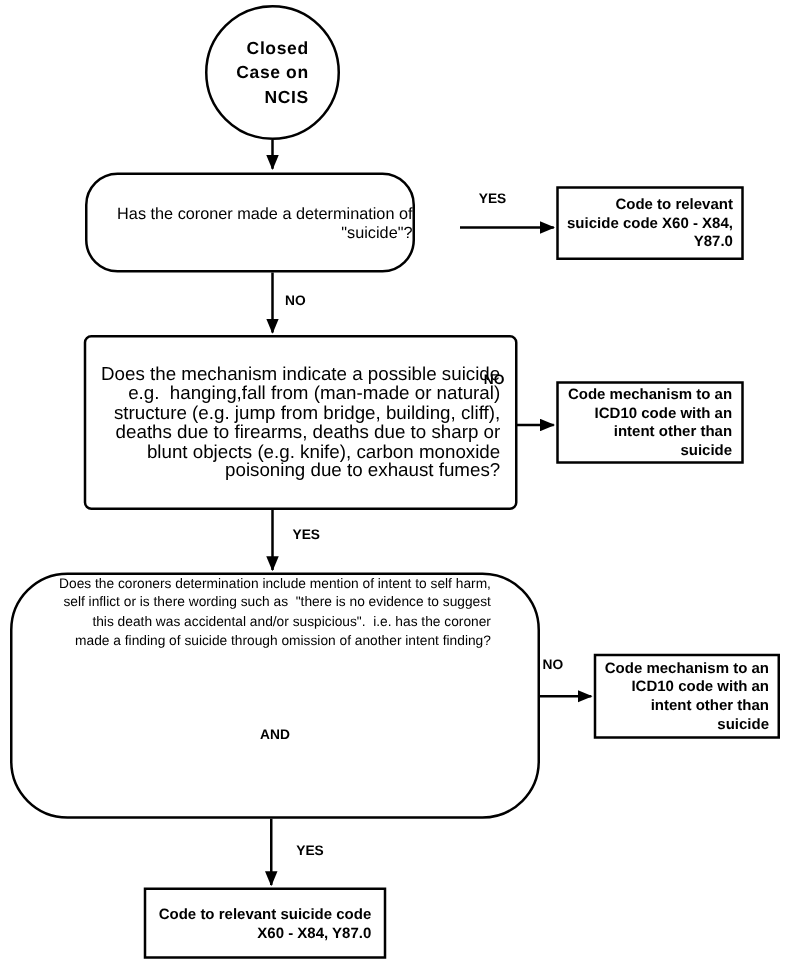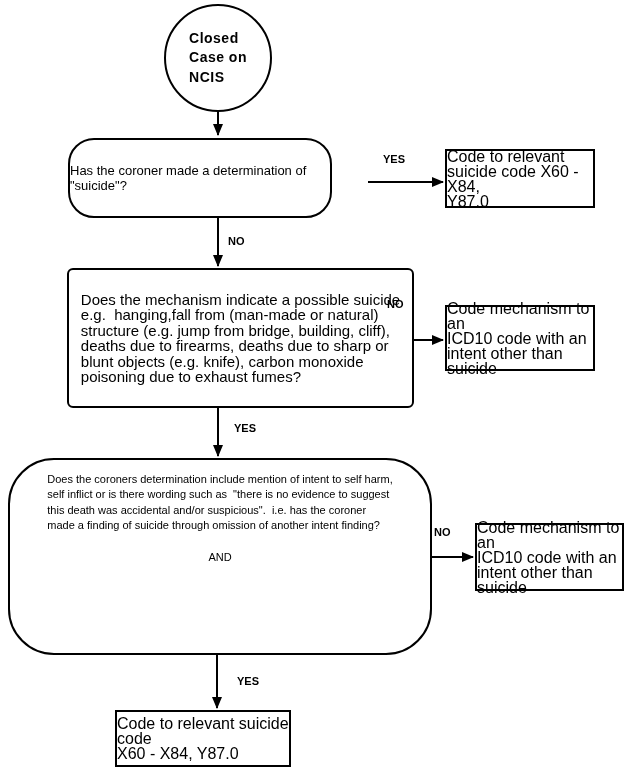--- a/index.html
+++ b/index.html
@@ -20,21 +20,21 @@
   }
   .node {
     position: absolute;
     box-sizing: border-box;
     border: 2px solid #000000;
     background: #ffffff;
     display: flex;
     flex-direction: column;
     align-items: center;
     justify-content: center;
-    text-align: left;
+    text-align: right;
     z-index: 2;
   }
   .txt { white-space: pre-wrap; }
   .start-ellipse {
     left: 164px; top: 4px;
     width: 108px; height: 108px;
     border-radius: 50%;
     font-weight: bold;
     font-size: 14px;
     line-height: 19.5px;
@@ -54,33 +54,34 @@
     font-size: 15px;
     line-height: 15.5px;
   }
   .q3 {
     left: 8px; top: 458px;
     width: 424px; height: 197px;
     border-radius: 46px;
     font-size: 11px;
     line-height: 15.4px;
     justify-content: flex-start;
-    padding-top: 12px;
+    padding-top: 0;
+    gap: 43px;
   }
-  .q3 .and-label { margin-top: 16px; font-weight: normal; }
+  .q3 .and-label { margin-top: 16px; font-weight: bold; }
   .q3 .part2 { margin-top: 16px; }
   .outcome {
-    font-weight: normal;
-    font-size: 16px;
+    font-weight: bold;
+    font-size: 12px;
     line-height: 15px;
   }
   .outcome1 { left: 445px; top: 149px; width: 150px; height: 59px; }
   .outcome2 { left: 445px; top: 305px; width: 150px; height: 66px; }
   .outcome3 { left: 475px; top: 523px; width: 149px; height: 68px; }
-  .outcome4 { left: 115px; top: 710px; width: 176px; height: 57px; }
+  .outcome4 { left: 115px; top: 710px; width: 194px; height: 57px; }
   .edge-label {
     position: absolute;
     font-weight: bold;
     font-size: 11px;
     line-height: 17px;
     z-index: 3;
   }
   .lbl-yes1 { left: 383px; top: 151px; }
   .lbl-no1  { left: 228px; top: 233px; }
   .lbl-no2  { left: 387px; top: 296px; }

